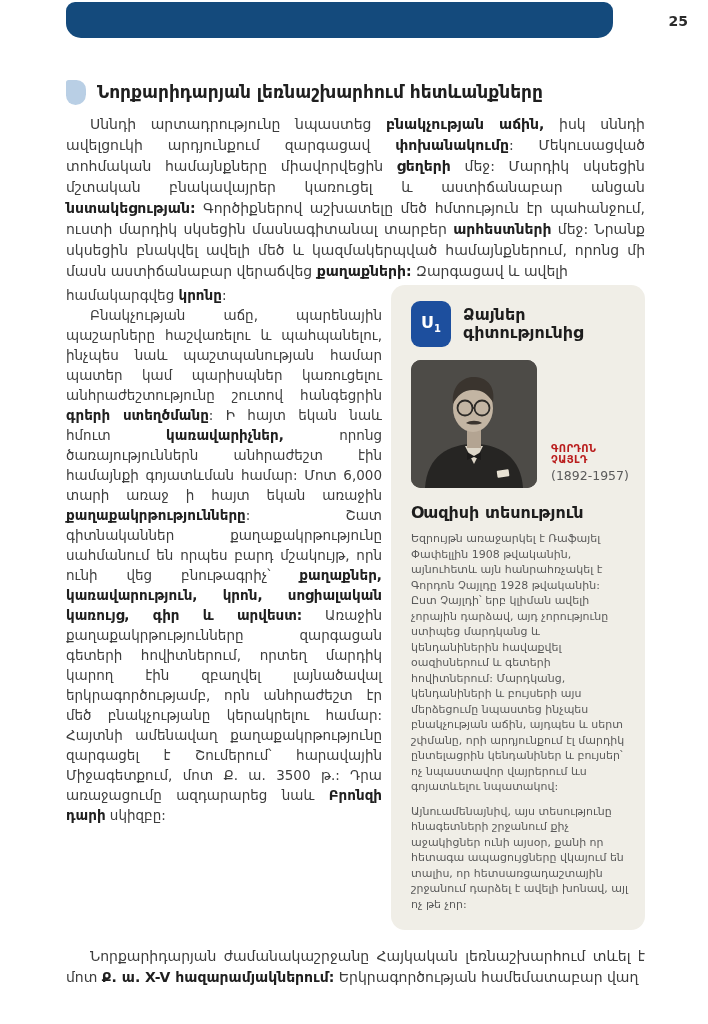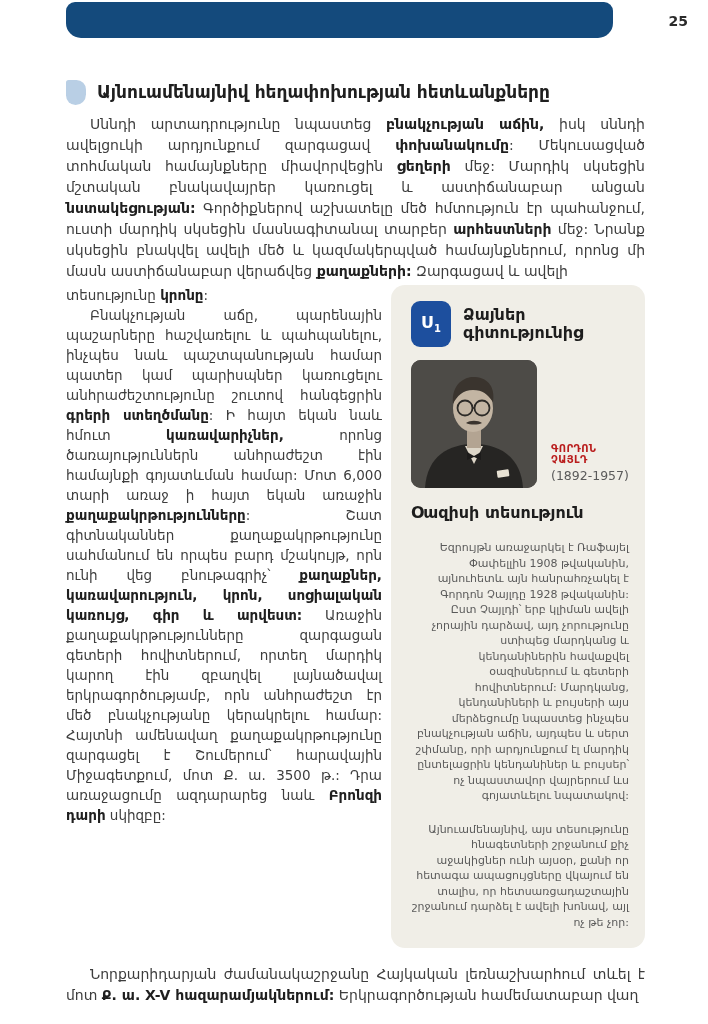--- a/index.html
+++ b/index.html
@@ -70,40 +70,40 @@
   .photo-row{display:flex;margin-top:13px;}
   .photo{
     width:126px;height:128px;flex:0 0 auto;
     border-radius:10px;overflow:hidden;background:#4a4845;
   }
   .photo svg{display:block;width:100%;height:100%;}
   .caption{margin-left:14px;align-self:flex-end;padding-bottom:5px;}
   .person-name{font-size:10px;font-weight:700;color:#b91c1c;letter-spacing:.4px;}
   .person-years{font-size:12.5px;color:var(--muted);margin-top:3px;}
   .sb-subtitle{font-size:16px;font-weight:700;color:#1d1d1d;margin-top:15px;}
-  .sb-p{font-size:11px;line-height:15.5px;color:var(--muted);margin-top:18px;text-align:right;}
+  .sb-p{font-size:11px;line-height:15.5px;color:var(--muted);margin-top:9px;text-align:left;}
   .sec2{margin-top:16px;}
 </style>
 </head>
 <body>
 
 <div class="topbar"></div>
 <div class="pagenum">25</div>
 
 <div class="content">
 
   <div class="sec-head">
     <div class="marker"></div>
-    <div class="sec-title">Այնուամենայնիվ հեղափոխության հետևանքները</div>
+    <div class="sec-title">Նորքարիդարյան լեռնաշխարհում հետևանքները</div>
   </div>
   <p class="body indent"><span>Սննդի արտադրությունը նպաստեց </span><span class="b">բնակչության աճին,</span><span> իսկ սննդի ավելցուկի արդյունքում զարգացավ </span><span class="b">փոխանակումը</span><span>: Մեկուսացված տոհմական համայնքները միավորվեցին </span><span class="b">ցեղերի</span><span> մեջ: Մարդիկ սկսեցին մշտական բնակավայրեր կառուցել և աստիճանաբար անցան </span><span class="b">նստակեցության:</span><span> Գործիքներով աշխատելը մեծ հմտություն էր պահանջում, ուստի մարդիկ սկսեցին մասնագիտանալ տարբեր </span><span class="b">արհեստների</span><span> մեջ: Նրանք սկսեցին բնակվել ավելի մեծ և կազմակերպված համայնքներում, որոնց մի մասն աստիճանաբար վերաճվեց </span><span class="b">քաղաքների:</span><span> Զարգացավ և ավելի</span></p>
 
   <div class="cols">
     <div class="leftcol">
-      <p class="body"><span>տեսությունը </span><span class="b">կրոնը</span><span>:</span></p>
+      <p class="body"><span>համակարգվեց </span><span class="b">կրոնը</span><span>:</span></p>
       <p class="body indent"><span>Բնակչության աճը, պարենային պաշարները հաշվառելու և պահպանելու, ինչպես նաև պաշտպանության համար պատեր կամ պարիսպներ կառուցելու անհրաժեշտությունը շուտով հանգեցրին </span><span class="b">գրերի ստեղծմանը</span><span>: Ի հայտ եկան նաև հմուտ </span><span class="b">կառավարիչներ,</span><span> որոնց ծառայություններն անհրաժեշտ էին համայնքի գոյատևման համար: Մոտ 6,000 տարի առաջ ի հայտ եկան առաջին </span><span class="b">քաղաքակրթությունները</span><span>: Շատ գիտնականներ քաղաքակրթությունը սահմանում են որպես բարդ մշակույթ, որն ունի վեց բնութագրիչ՝ </span><span class="b">քաղաքներ, կառավարություն, կրոն, սոցիալական կառույց, գիր և արվեստ:</span><span> Առաջին քաղաքակրթությունները զարգացան գետերի հովիտներում, որտեղ մարդիկ կարող էին զբաղվել լայնածավալ երկրագործությամբ, որն անհրաժեշտ էր մեծ բնակչությանը կերակրելու համար: Հայտնի ամենավաղ քաղաքակրթությունը զարգացել է Շումերում՝ հարավային Միջագետքում, մոտ Ք. ա. 3500 թ.: Դրա առաջացումը ազդարարեց նաև </span><span class="b">Բրոնզի դարի</span><span> սկիզբը:</span></p>
     </div>
 
     <div class="sidebar">
       <div class="sb-head">
         <div class="badge"><span>U</span><sub>1</sub></div>
         <div class="sb-title">Ձայներ գիտությունից</div>
       </div>
 
       <div class="photo-row">

